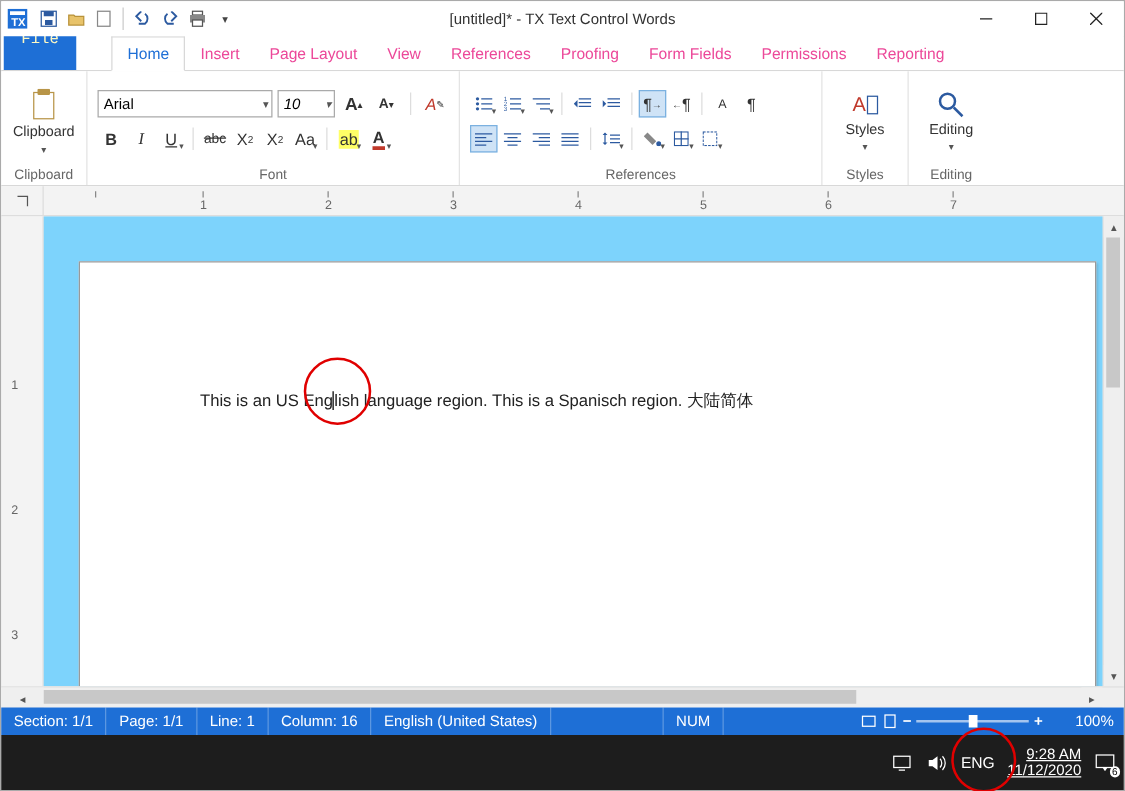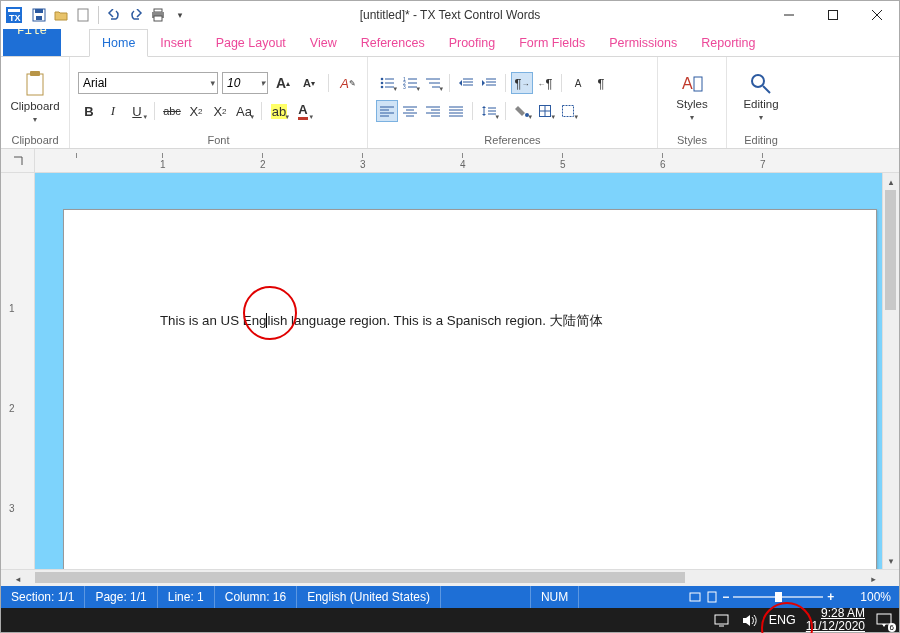--- a/index.html
+++ b/index.html
@@ -72,21 +72,21 @@
 
 
 .statusbar { height: 22px; background: #1e6fd6; color: #fff; display: flex; align-items: center; font-size: 12px; }
 .st-item { padding: 0 10px; height:22px; display:flex; align-items:center; border-right:1px solid rgba(255,255,255,0.28);}
 .st-spacer { flex:1; border-right:1px solid rgba(255,255,255,0.28);}
 .zoom-ctrl { display:flex; align-items:center; gap:4px; padding:0 8px;}
 .zoom-line { width:90px; height:2px; background:rgba(255,255,255,0.6); position:relative;}
 .zoom-thumb { position:absolute; top:-4px; left:42px; width:7px; height:10px; background:#fff;}
 
 
-.taskbar { height: 24px; background: #1d1d1d; color:#fff; display:flex; align-items:center; justify-content:flex-end; padding:0 6px; font-size:12.5px; gap:10px;}
+.taskbar { height: 44px; background: #1d1d1d; color:#fff; display:flex; align-items:center; justify-content:flex-end; padding:0 6px; font-size:12.5px; gap:10px;}
 .tray-icon { width:18px; height:18px; display:inline-flex; align-items:center; justify-content:center; font-size:13px; color:#fff;}
 .tray-text { font-size:12px; text-align:right; line-height:1.1;text-decoration:underline;}
 .red-circle2 { position:absolute; border:2px solid #e00000; border-radius:50%; pointer-events:none;}
 
 svg { display:block; }
 </style>
 </head>
 <body>
 
 <div class="window">

